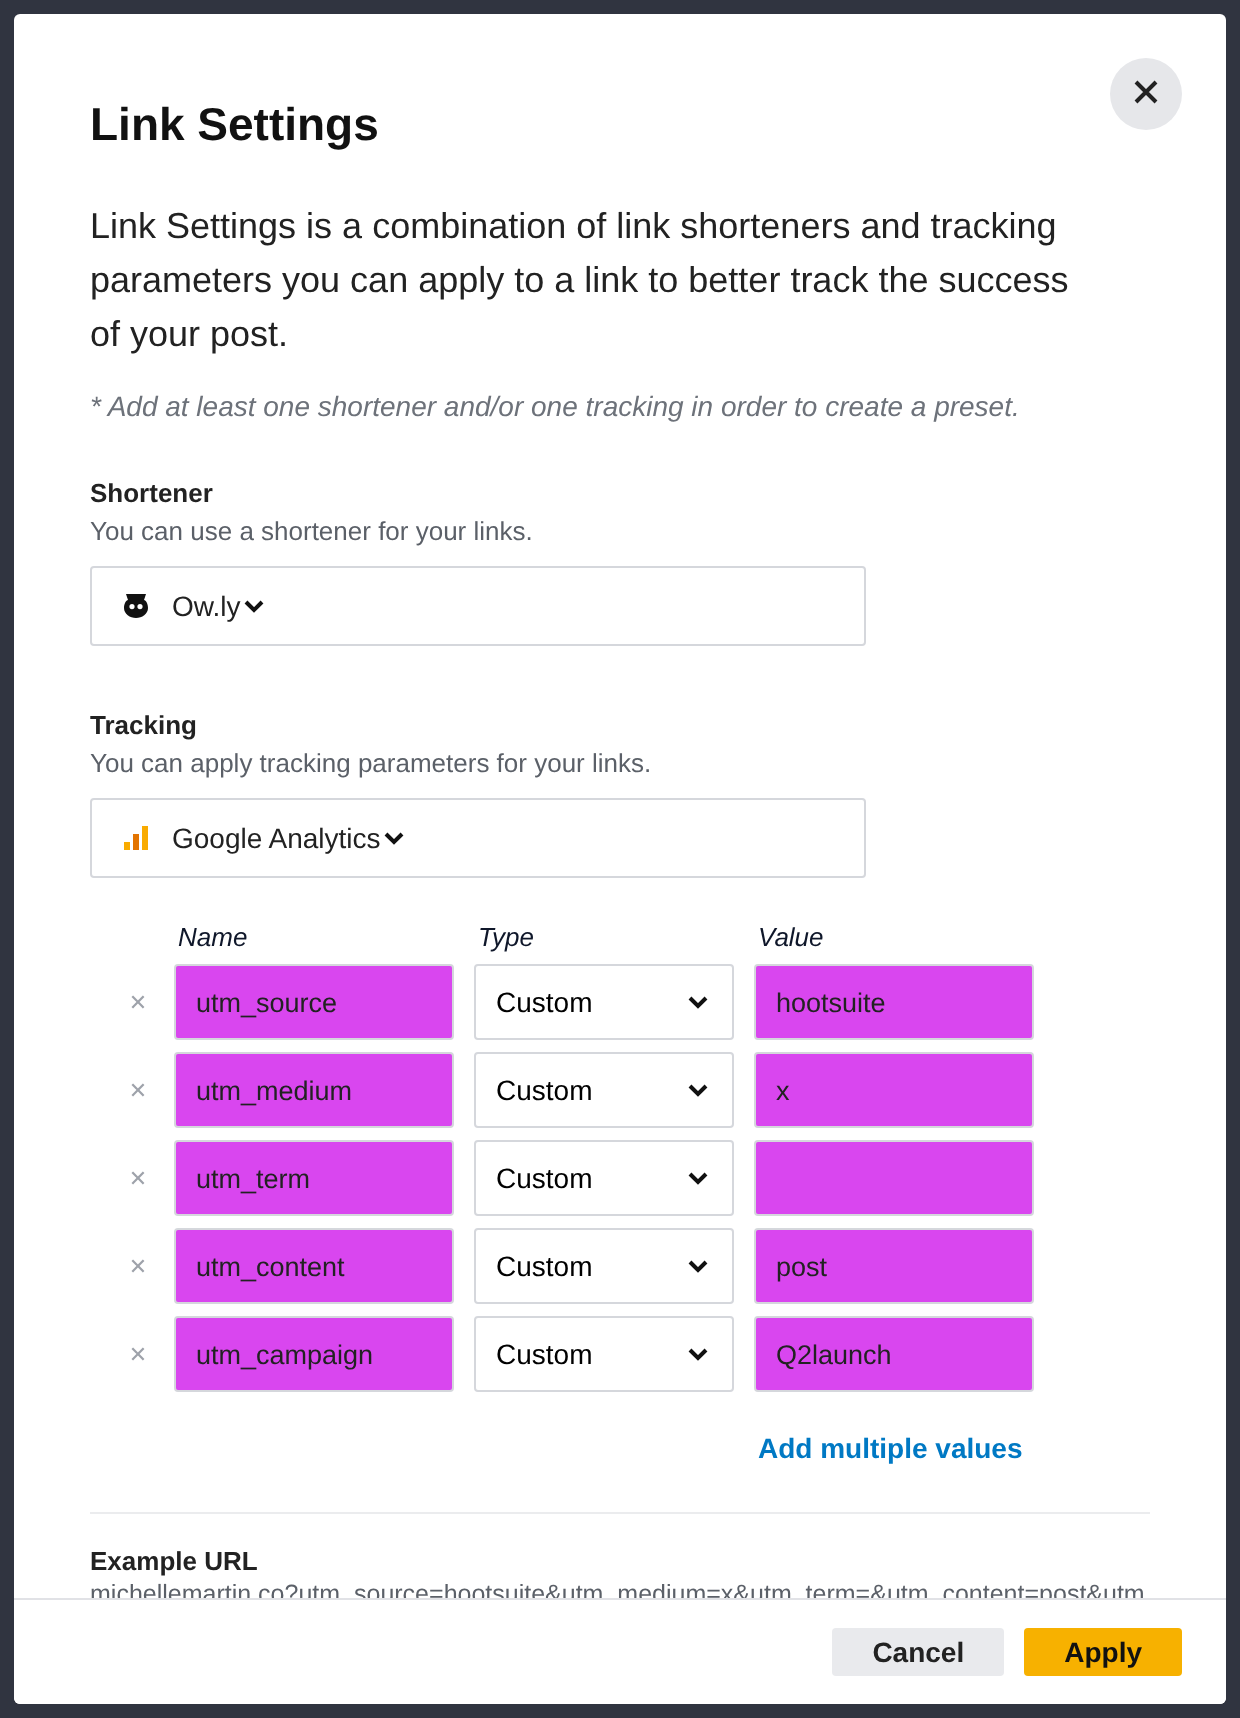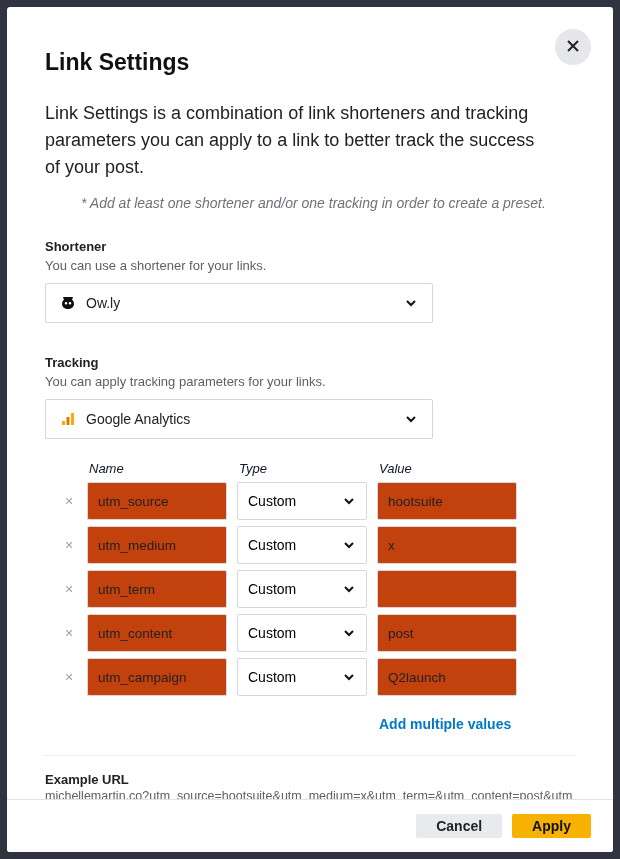--- a/index.html
+++ b/index.html
@@ -47,21 +47,20 @@
     line-height: 1.5;
     color: #222;
     margin-bottom: 14px;
     max-width: 500px;
   }
   .hint {
     font-size: 14px;
     font-style: italic;
     color: #6d727a;
     margin-bottom: 28px;
-    margin-left: 36px;
   }
   .section-label {
     font-size: 13px;
     font-weight: 700;
     color: #222;
     margin-bottom: 4px;
   }
   .section-sub {
     font-size: 13px;
     color: #5b6068;
@@ -69,21 +68,21 @@
   }
   .dropdown {
     width: 388px;
     height: 40px;
     border: 1px solid #d5d7dc;
     border-radius: 2px;
     display: flex;
     align-items: center;
     padding: 0 14px;
     cursor: pointer;
-    justify-content: space-between;
+    justify-content: flex-start;
     margin-bottom: 32px;
   }
   .dropdown .dd-left {
     display: flex;
     align-items: center;
     gap: 10px;
     font-size: 14px;
     color: #222;
   }
   .icon-box {
@@ -121,21 +120,21 @@
     text-align: center;
     width: 16px;
   }
   .field {
     height: 38px;
     border: 1px solid #d5d7dc;
     border-radius: 2px;
     padding: 0 10px;
     font-size: 13.5px;
     color: #222;
-    background: #c2410c;
+    background: #d946ef;
   }
   .type-dd {
     height: 38px;
     border: 1px solid #d5d7dc;
     border-radius: 2px;
     padding: 12px 10px;
     display: flex;
     align-items: center;
     justify-content: space-between;
     font-size: 14px;

